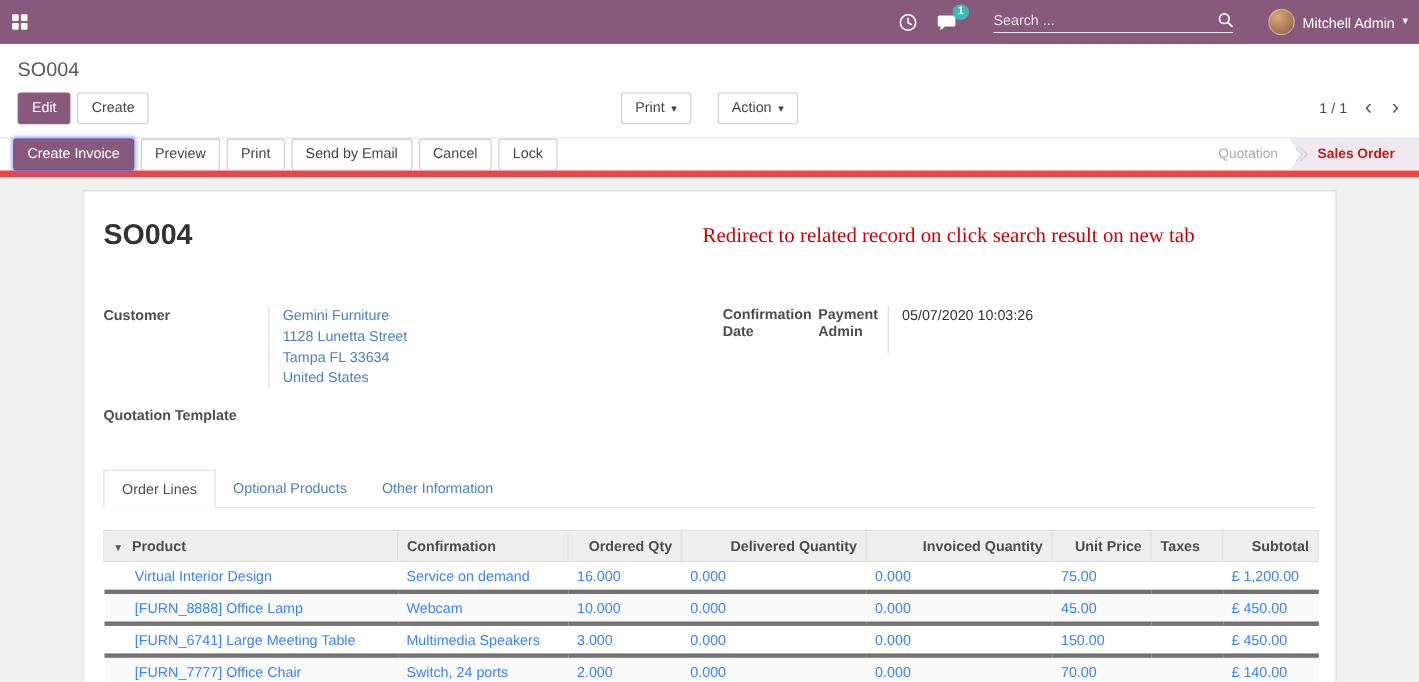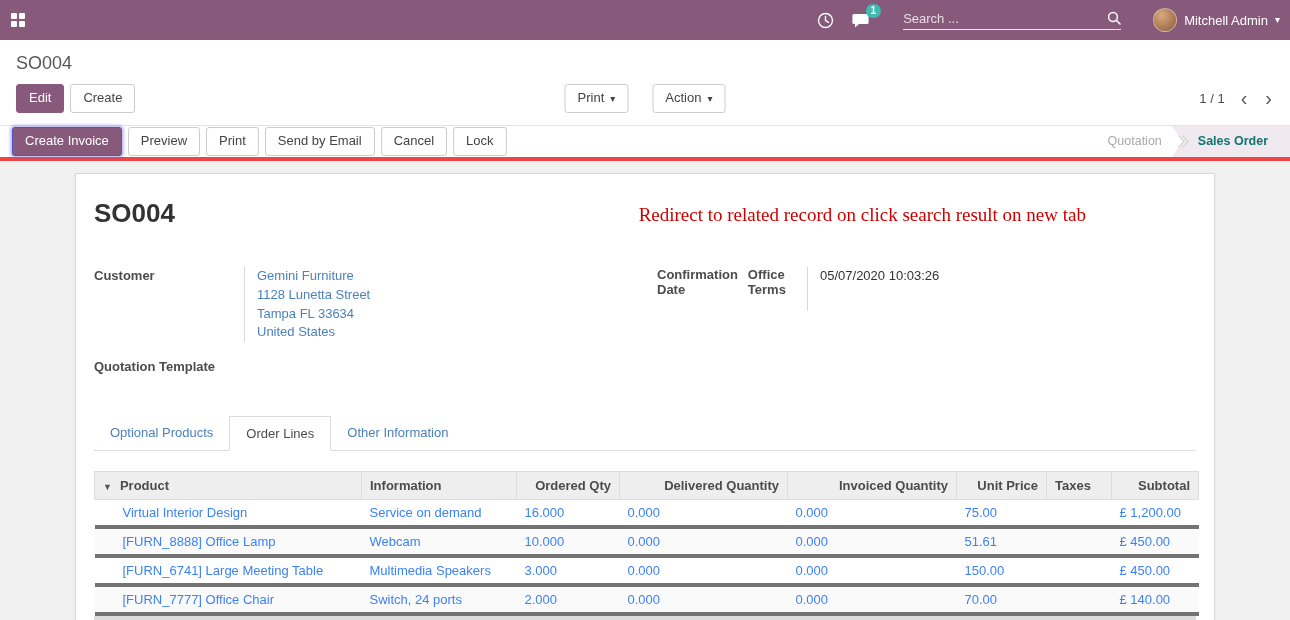--- a/index.html
+++ b/index.html
@@ -56,50 +56,50 @@
   .center-btns {
     position: absolute; left: 50%; transform: translateX(-50%);
     display: flex; gap: 24px; align-items: center;
   }
   .btn .caret { margin-left: 6px; color: inherit; }
   .pager { margin-left: auto; display: flex; align-items: center; gap: 14px; color: #4c4c4c; text-align: center; }
   .pager-arrow { font-size: 20px; color: #555; cursor: pointer; line-height: 1; padding: 0 2px; }
 
   
   .statusbar {
-    border-top: 1px solid #e4e4e4; border-bottom: 4px solid #ef4444;
+    border-top: 1px solid #e4e4e4; border-bottom: 6px solid #ef4444;
     background: #fff; display: flex; align-items: center;
     padding-left: 12px; height: 36px; flex: none;
   }
   .sb-buttons { display: flex; gap: 6px; align-items: center; }
   .sb-steps { margin-left: auto; display: flex; align-items: stretch; height: 100%; font-size: 12.5px; }
   .step { display: flex; align-items: center; padding: 0 18px; color: #a9a9a9; cursor: pointer; }
   .step.active {
-    color: #0f766e; font-weight: bold; background: #f0e9ef;
+    color: #b91c1c; font-weight: bold; background: #f0e9ef;
     clip-path: polygon(0 0, 100% 0, 100% 100%, 0 100%, 11px 50%);
     padding: 0 22px 0 26px;
   }
   .chev {
     align-self: center; width: 9px; height: 9px;
     border-top: 1px solid #cfcfcf; border-right: 1px solid #cfcfcf;
     transform: rotate(45deg); margin-left: -2px; margin-right: -11px; z-index: 1;
   }
 
   
   .content { flex: 1; background: #f1f1f1; overflow: hidden; padding-top: 12px; }
   .sheet {
     width: 1140px; margin: 0 auto; background: #fff;
     border: 1px solid #d8d8d8; box-shadow: 0 1px 2px rgba(0,0,0,.06);
     padding: 24px 18px 24px; height: 560px;
   }
   .sheet-header { display: flex; align-items: flex-start; }
   .sheet-title { font-size: 26px; font-weight: bold; color: #333; }
   .annotation {
     font-family: "Liberation Serif", serif; color: #cc0000;
-    font-size: 19px; margin: 6px 110px 5px auto; white-space: nowrap;
+    font-size: 19px; margin: 6px 110px 16px auto; white-space: nowrap;
   }
 
   .fields { display: flex; margin-top: 36px; gap: 24px; }
   .fields-col { flex: 1; }
   .field-row { display: flex; margin-bottom: 8px; }
   .f-label { width: 150px; font-weight: bold; color: #4c4c4c; padding-top: 1px; }
   .f-labels { width: 150px; font-weight: bold; color: #4c4c4c; display: flex; gap: 6px; }
   .f-values { flex: 1; line-height: 1.45; }
   .f-values.bordered { border-left: 1px solid #d9d9d9; padding-left: 12px; }
   .f-values .vline { display: flex; flex-direction: column; gap: 6px; }
@@ -247,53 +247,53 @@
         <div class="field-row qt-row">
           <div class="f-label">Quotation Template</div>
           <div class="f-values"></div>
         </div>
       </div>
 
       <div class="fields-col">
         <div class="field-row">
           <div class="f-labels">
             <div>Confirmation Date</div>
-            <div>Office Terms</div>
+            <div>Payment Admin</div>
           </div>
           <div class="f-values bordered">
             <div class="vline">
               <div class="plain-value">05/07/2020 10:03:26</div>
               <div>&nbsp;</div>
             </div>
           </div>
         </div>
       </div>
     </div>
 
     <div class="tabs">
+      <div class="tab active">Order Lines</div>
       <div class="tab">Optional Products</div>
-      <div class="tab active">Order Lines</div>
       <div class="tab">Other Information</div>
     </div>
 
     <table class="lines">
       <colgroup>
         <col style="width:267px">
           <col style="width:155px">
           <col style="width:103px">
           <col style="width:168px">
         <col style="width:169px">
           <col style="width:90px">
           <col style="width:65px">
           <col style="width:87px">
       </colgroup>
       <thead>
         <tr>
           <th><span class="col-toggle">▼</span><span>Product</span></th>
-          <th>Information</th>
+          <th>Confirmation</th>
           <th class="num">Ordered Qty</th>
           <th class="num">Delivered Quantity</th>
           <th class="num">Invoiced Quantity</th>
           <th class="num">Unit Price</th>
           <th>Taxes</th>
           <th class="num">Subtotal</th>
         </tr>
       </thead>
       <tbody>
         <tr>
@@ -305,21 +305,21 @@
           <td class="num">75.00</td>
           <td></td>
           <td class="num">£ 1,200.00</td>
         </tr>
         <tr>
           <td class="product">[FURN_8888] Office Lamp</td>
           <td>Webcam</td>
           <td class="num">10.000</td>
           <td class="num">0.000</td>
           <td class="num">0.000</td>
-          <td class="num">51.61</td>
+          <td class="num">45.00</td>
           <td></td>
           <td class="num">£ 450.00</td>
         </tr>
         <tr>
           <td class="product">[FURN_6741] Large Meeting Table</td>
           <td>Multimedia Speakers</td>
           <td class="num">3.000</td>
           <td class="num">0.000</td>
           <td class="num">0.000</td>
           <td class="num">150.00</td>

